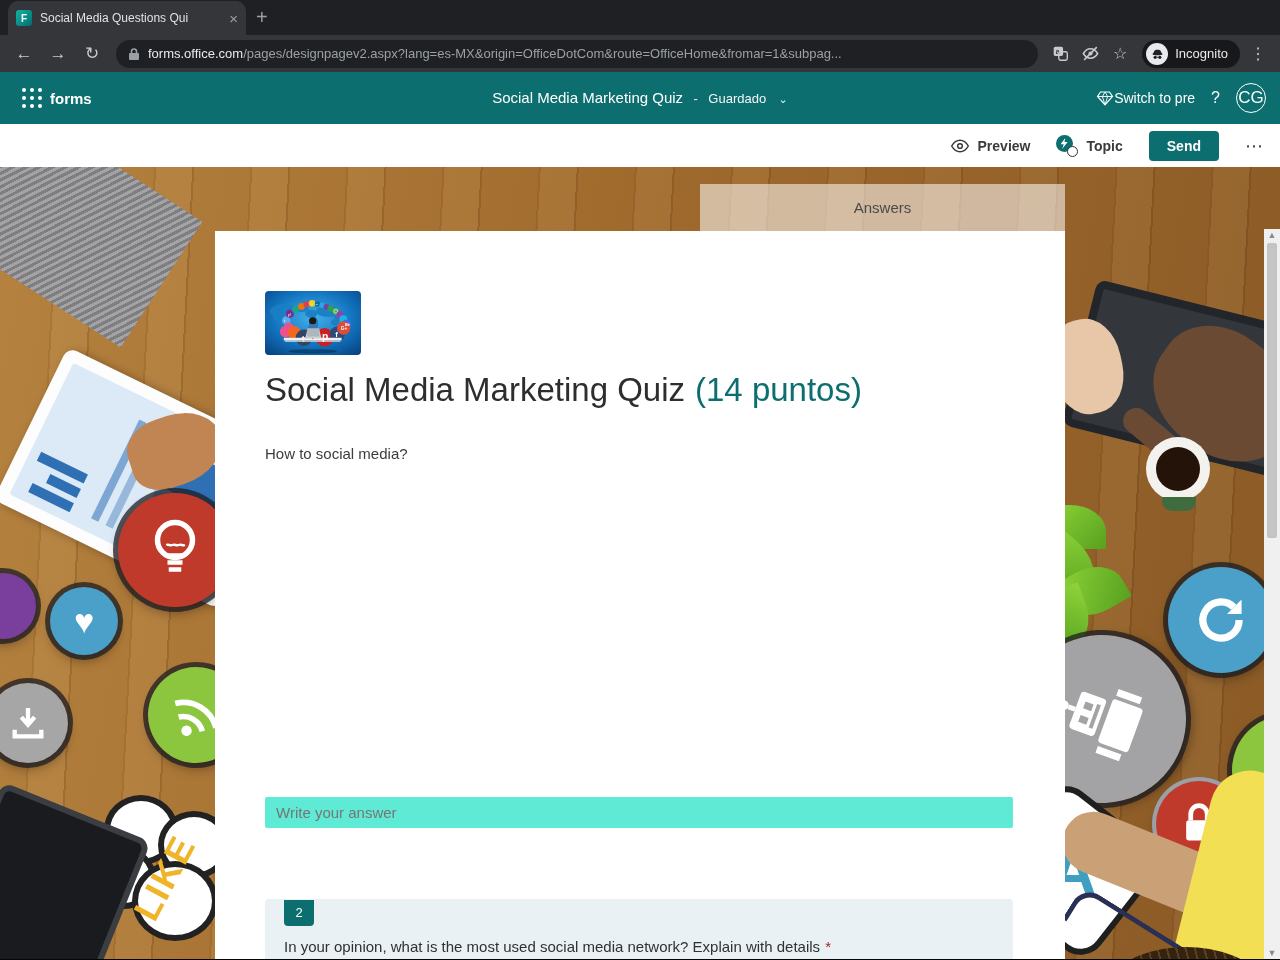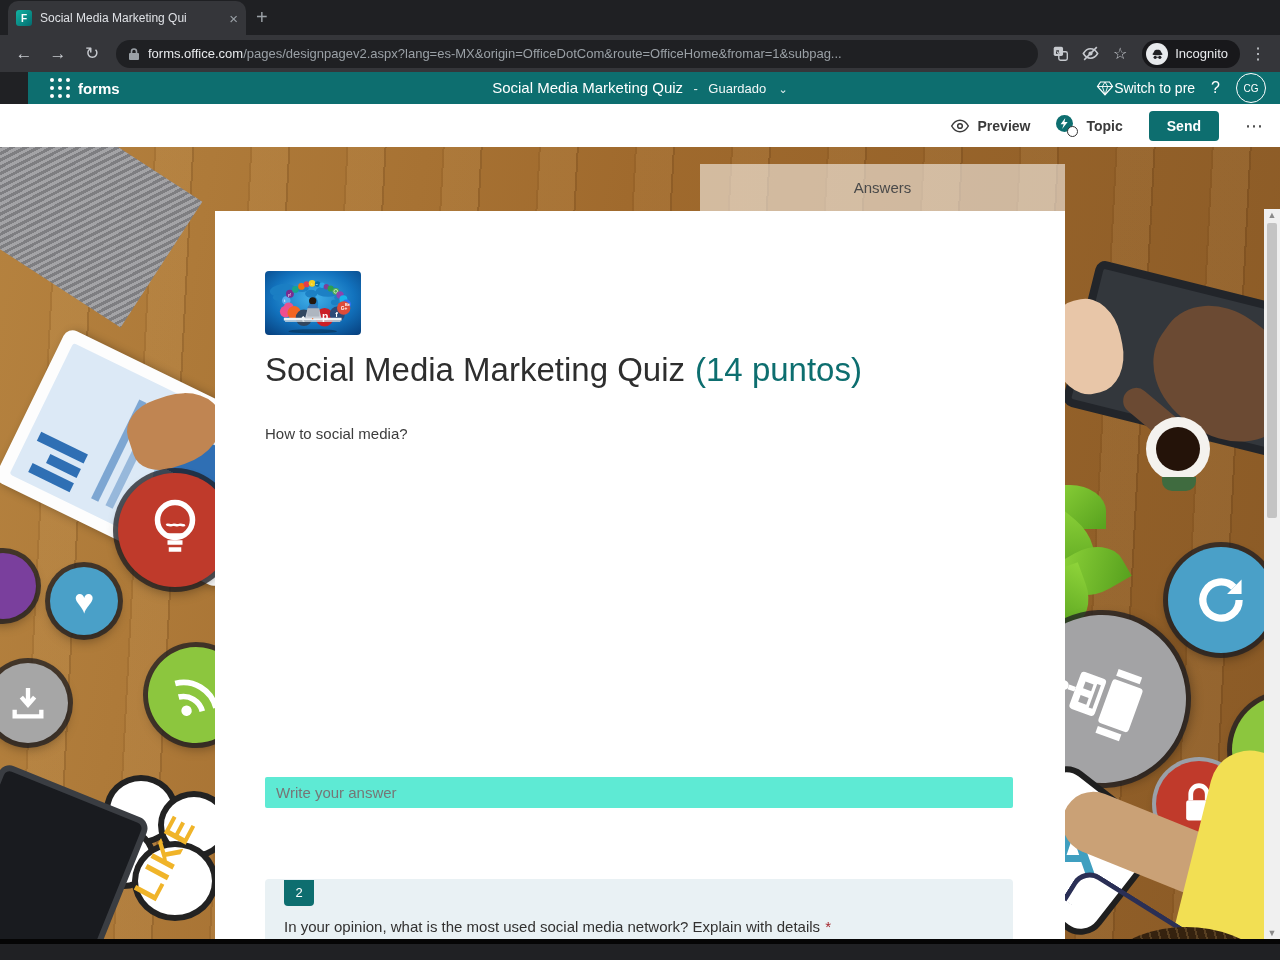--- a/index.html
+++ b/index.html
@@ -20,33 +20,33 @@
   .url-text { font-size:13px; white-space:nowrap; overflow:hidden; color:#9aa0a6; }
   .url-text b { color:#e8eaed; font-weight:normal; }
   .pill-ic { display:flex; align-items:center; justify-content:center; width:24px; height:24px; }
   .star { color:#c7cacf; font-size:16px; }
   .incog-chip { background:#18181b; border-radius:14px; height:28px; display:flex; align-items:center; gap:7px; padding:0 12px 0 4px; margin-left:4px; }
   .incog-circ { width:22px; height:22px; border-radius:50%; background:#e8eaed; display:flex; align-items:center; justify-content:center; }
   .incog-chip span { color:#e8eaed; font-size:13px; }
   .kebab { color:#c7cacf; font-size:16px; padding:0 4px; }
 
   
-  .appbar { height:32px; background:#0d6e6f; display:flex; align-items:center; padding:0 14px; color:#fff;margin-left:28px; }
+  .appbar { height:52px; background:#0d6e6f; display:flex; align-items:center; padding:0 14px; color:#fff; }
   .waffle { width:4px; height:4px; border-radius:50%; background:#fff; margin:0 24px 16px 8px;
             box-shadow:8px 0 #fff,16px 0 #fff,0 8px #fff,8px 8px #fff,16px 8px #fff,0 16px #fff,8px 16px #fff,16px 16px #fff; }
   .brand { font-size:15px; font-weight:bold; }
   .appbar-center { position:absolute; left:0; right:0; text-align:center; pointer-events:none; }
   .appbar-center .t { font-size:15px; }
   .appbar-center .sep { font-size:13px; margin:0 6px; opacity:.9; }
   .appbar-center .saved { font-size:13px; opacity:.95; }
   .appbar-center .chev { font-size:11px; margin-left:8px; opacity:.9; }
   .appbar-right { margin-left:auto; display:flex; align-items:center; gap:16px; z-index:2; }
   .switch-prem { display:flex; align-items:center; font-size:14px; white-space:nowrap; max-width:118px; overflow:hidden; }
   .help-q { font-size:16px; }
-  .avatar { width:30px; height:30px; border-radius:50%; border:1.5px solid #fff; display:flex; align-items:center; justify-content:center; font-size:10px; }
+  .avatar { width:30px; height:30px; border-radius:50%; border:1.5px solid #fff; display:flex; align-items:center; justify-content:center; font-size:17px; }
 
   
   .actionbar { height:43px; background:#fff; display:flex; align-items:center; justify-content:flex-end; gap:26px; padding-right:16px; }
   .act { display:flex; align-items:center; gap:8px; font-size:14px; font-weight:bold; color:#3b3b3b; }
   .topic-ic { position:relative; width:22px; height:22px; }
   .topic-main { position:absolute; left:0; top:0; width:17px; height:17px; border-radius:50%; background:#0d6e6f; color:#fff; display:flex; align-items:center; justify-content:center; }
   .topic-sub { position:absolute; right:0; bottom:0; width:11px; height:11px; border-radius:50%; background:#fff; border:1.5px solid #333; }
   .send-btn { background:#0d6e6f; color:#fff; font-size:14px; font-weight:bold; border:none; border-radius:4px; padding:7px 18px; }
   .more-dots { color:#444; font-size:18px; letter-spacing:1px; }
 
@@ -199,21 +199,21 @@
       <rect x="139" y="121" width="40" height="27" rx="2" fill="#aeb6c0"></rect>
       <text x="188" y="160" font-size="34" fill="#fff" font-weight="bold">p</text>
       <circle cx="157" cy="155" r="2" fill="#f26522"></circle>
     </symbol>
   </defs>
 </svg>
 
 <div class="tabstrip">
   <div class="btab">
     <div class="favicon">F</div>
-    <div class="btab-title">Social Media Marketing Qui</div>
+    <div class="btab-title">Social Media Questions Qui</div>
     <div class="tab-close">×</div>
   </div>
   <div class="newtab-btn">+</div>
 </div>
 
 <div class="navbar">
   <div class="nav-ic">←</div>
   <div class="nav-ic">→</div>
   <div class="nav-ic">↻</div>
   <div class="urlpill">

